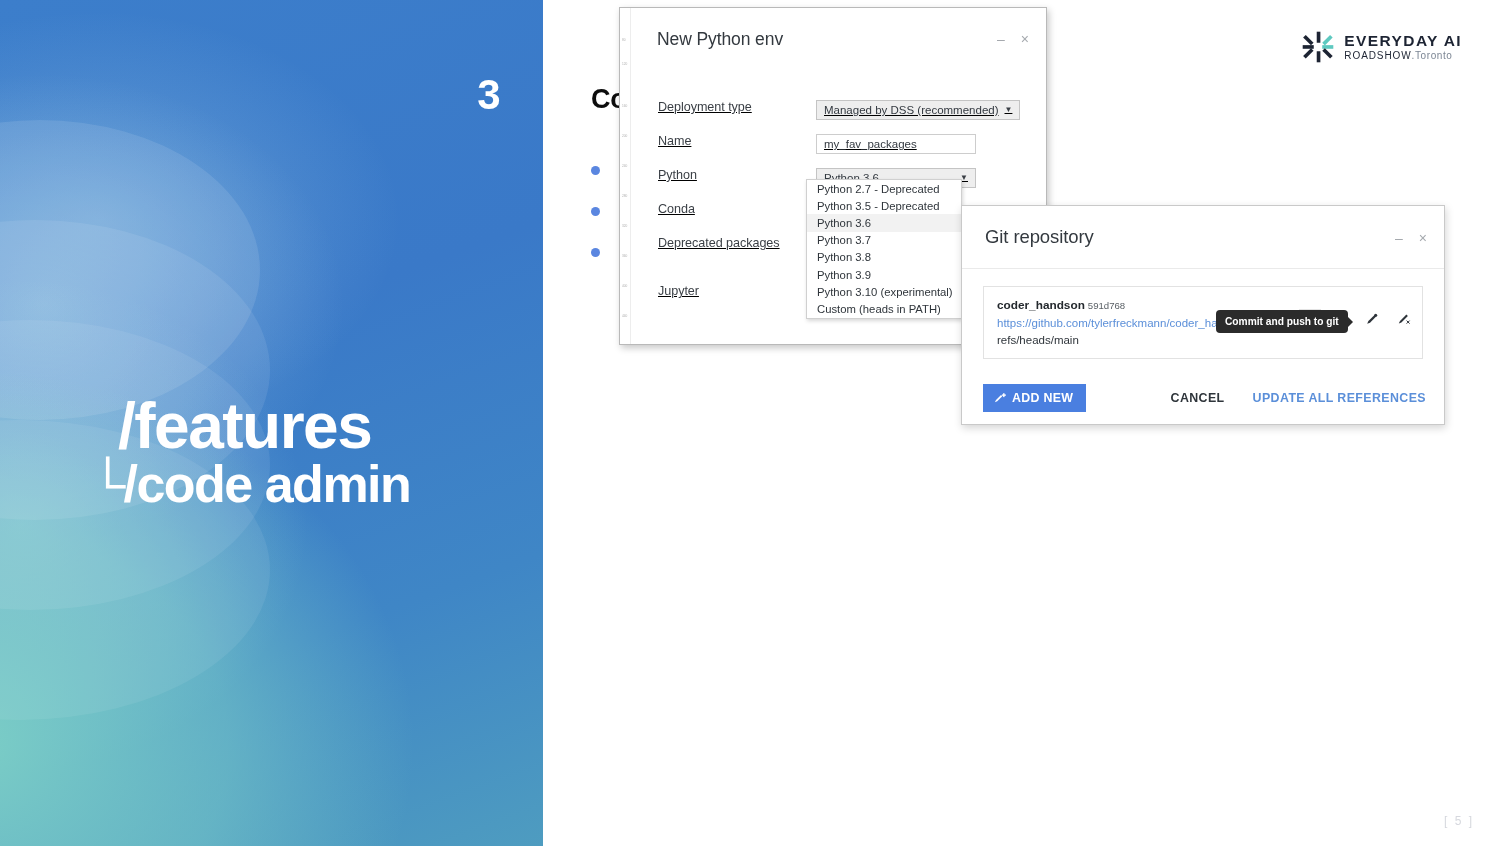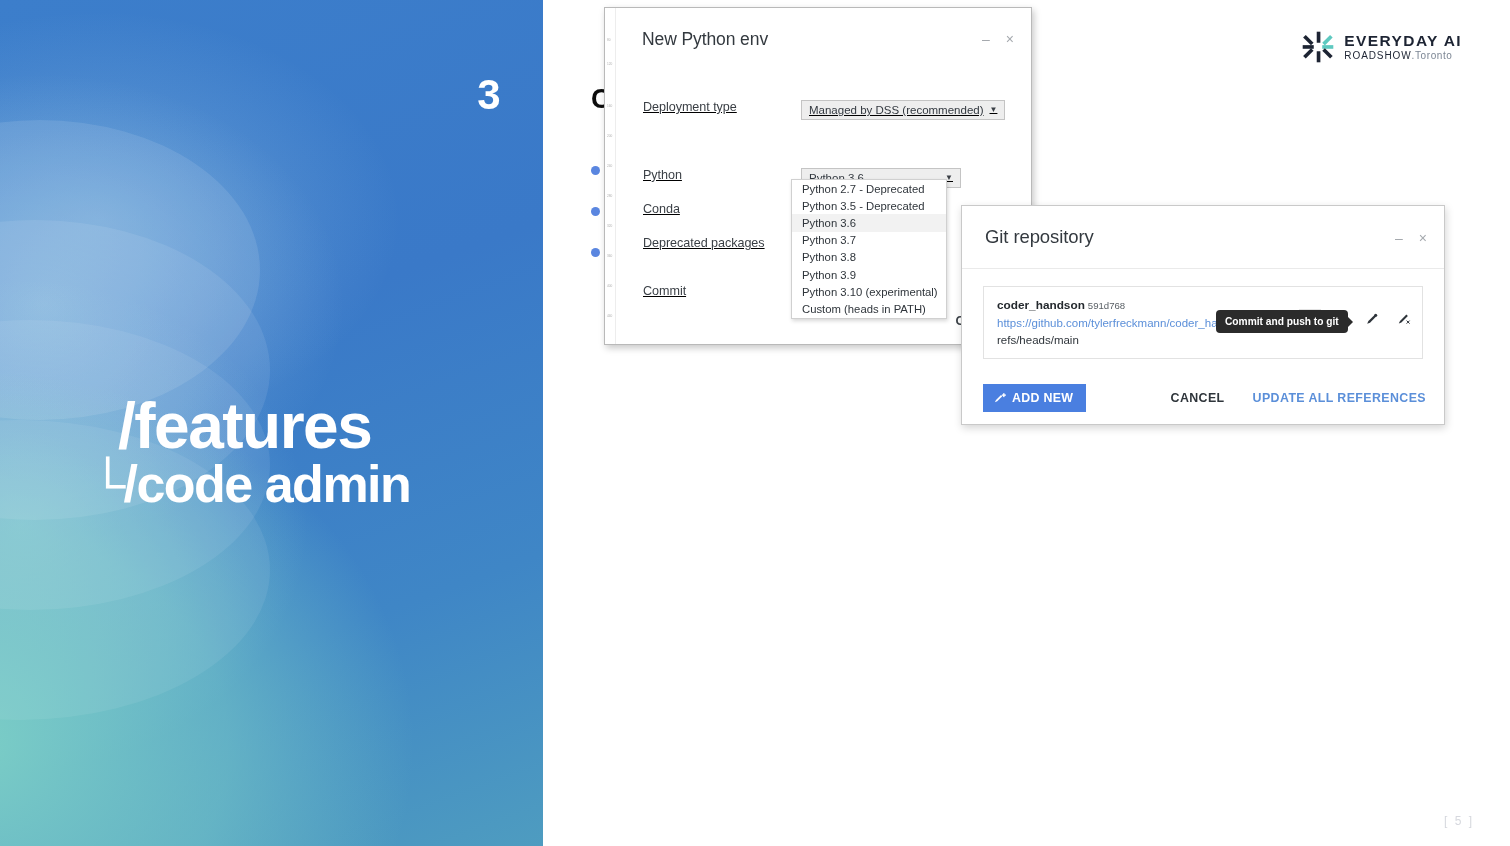--- a/index.html
+++ b/index.html
@@ -137,21 +137,21 @@
     background: repeating-linear-gradient(
       -45deg,
       #1b2233 0px, #1b2233 2px,
       #ffffff 2px, #ffffff 7px
     );
   }
 
   
   #python-dialog {
     position: absolute;
-    left: 61px; top: 7px;
+    left: 76px; top: 7px;
     width: 428px; height: 338px;
     background: #ffffff;
     border: 1px solid #b9b9b9;
     box-shadow: 2px 3px 7px rgba(0,0,0,0.22);
   }
   .ruler {
     position: absolute;
     left: 0; top: 0;
     width: 11px; height: 100%;
     background: #ffffff;
@@ -398,39 +398,45 @@
       <div class="frm">
 
         <div class="frm-row" style="top:30px">
           <div class="frm-label">Deployment type</div>
           <div class="ctl sel">
             <span>Managed by DSS (recommended)</span>
             <span class="caret">▼</span>
           </div>
         </div>
 
+        <div class="frm-row" style="top:64px">
+          <div class="frm-label">Name</div>
+          <div class="ctl" style="width:160px">
+            <span>my_fav_packages</span>
+          </div>
+        </div>
 
         <div class="frm-row" style="top:98px">
           <div class="frm-label">Python</div>
           <div class="ctl sel wide">
             <span>Python 3.6</span>
             <span class="caret">▼</span>
           </div>
         </div>
 
         <div class="frm-row" style="top:132px">
           <div class="frm-label">Conda</div>
         </div>
 
         <div class="frm-row" style="top:166px">
           <div class="frm-label">Deprecated packages</div>
         </div>
 
         <div class="frm-row" style="top:214px">
-          <div class="frm-label">Commit</div>
+          <div class="frm-label">Jupyter</div>
         </div>
 
         <div class="behind-txt" style="top:168px">ou w</div>
         <div class="behind-txt" style="top:186px">his)</div>
         <div class="behind-txt" style="top:216px">s</div>
       </div>
 
       <div id="py-options">
         <div class="opt">Python 2.7 - Deprecated</div>
         <div class="opt">Python 3.5 - Deprecated</div>

